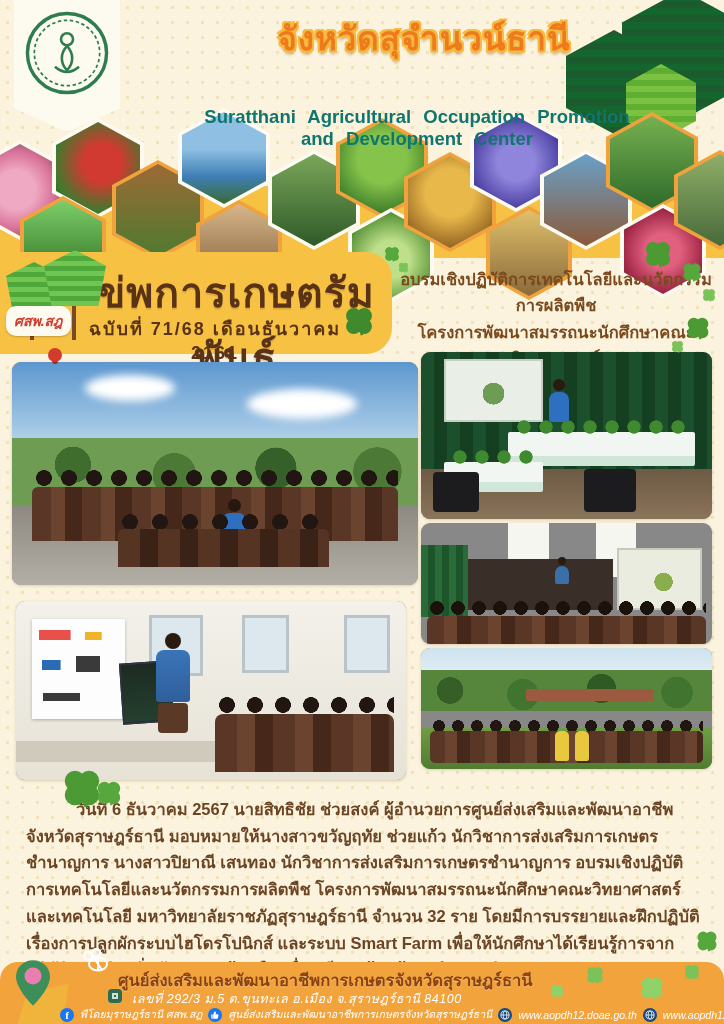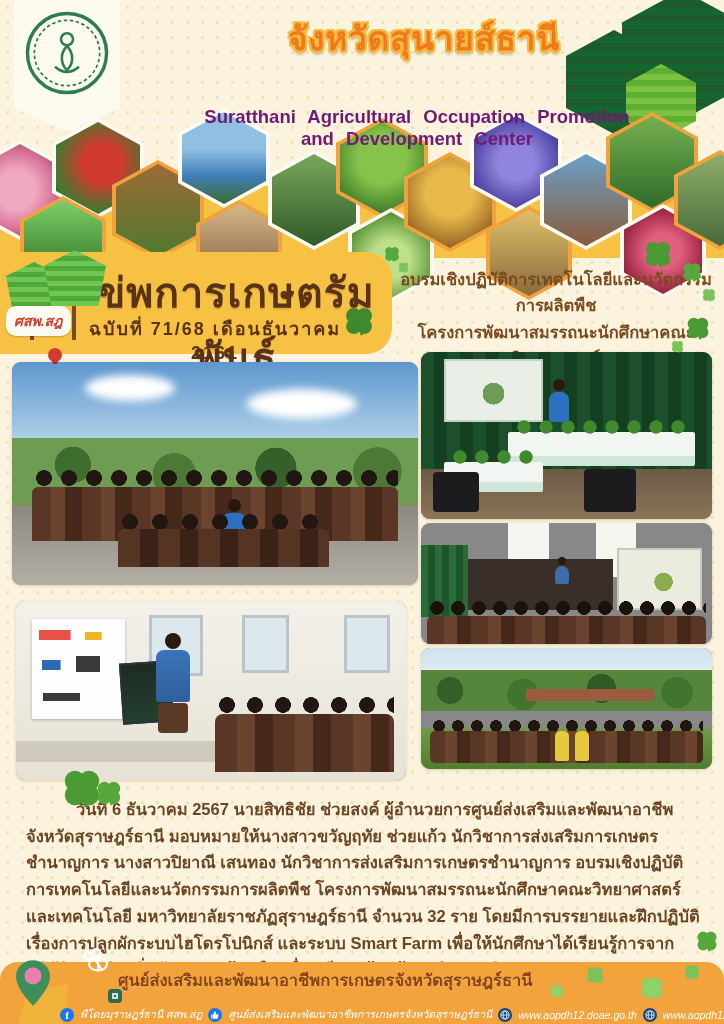--- a/index.html
+++ b/index.html
@@ -25,21 +25,21 @@
   .seal{ width:86px; height:86px; }
   .title-th{
     position:absolute; left:130px; right:6px; top:18px; text-align:center;
     font-weight:bold; font-size:33px; line-height:1.25; color:#ee7a1c;
     text-shadow:-2px -2px 0 #f6b93f, 2px -2px 0 #f6b93f, -2px 2px 0 #f6b93f,
                  2px 2px 0 #f6b93f, 0 4px 3px rgba(100,60,10,.35);
     letter-spacing:1px; z-index:6;
   }
   .title-en{
     position:absolute; left:150px; right:40px; top:106px; text-align:center;
-    font-size:18.5px; font-weight:bold; color:#701a75; line-height:1.2;
+    font-size:18.5px; font-weight:bold; color:#0f766e; line-height:1.2;
     word-spacing:7px; z-index:6;
   }
 
   
   .hextree{ position:absolute; clip-path:polygon(50% 0,100% 25%,100% 75%,50% 100%,0 75%,0 25%); }
   .hextree.dark{ background:repeating-linear-gradient(0deg,#1d5a2e 0 7px,#14652e 7px 14px); }
   .hextree.light{ background:repeating-linear-gradient(0deg,#7cc242 0 6px,#5fae32 6px 12px); }
 
   
   .hexband{ position:absolute; left:0; top:186px; width:724px; height:72px;
@@ -233,21 +233,21 @@
     <svg class="seal" viewBox="0 0 100 100">
       <circle cx="50" cy="50" r="46" fill="none" stroke="#2f7d4f" stroke-width="4"></circle>
       <circle cx="50" cy="50" r="38" fill="none" stroke="#2f7d4f" stroke-width="2" stroke-dasharray="4 3"></circle>
       <circle cx="50" cy="34" r="7" fill="none" stroke="#2f7d4f" stroke-width="3"></circle>
       <path d="M50 42 C42 50 42 62 50 70 C58 62 58 50 50 42 Z" fill="none" stroke="#2f7d4f" stroke-width="3"></path>
       <path d="M36 66 Q50 78 64 66" fill="none" stroke="#2f7d4f" stroke-width="3"></path>
     </svg>
   </div>
 
   <div class="title-th">
-    <div>จังหวัดสุนายส์ธานี</div>
+    <div>จังหวัดสุจำนวน์ธานี</div>
   </div>
   <div class="title-en">
     <div>Suratthani Agricultural Occupation Promotion</div>
     <div>and Development Center</div>
   </div>
 
   <div class="hexband"></div>
   <div>
     <div class="hex bw" style="left:-26px;top:140px;">
         <div class="inner" style="background:radial-gradient(circle at 45% 50%,#efa9c2 30%,#d76f96 60%,#27501f 100%);"></div>
@@ -433,20 +433,21 @@
       <circle cx="12" cy="11" r="6" fill="#e87fb0"></circle>
     </svg>
     <svg class="bee" width="34" height="26" viewBox="0 0 34 26">
       <ellipse cx="20" cy="16" rx="9" ry="6.5" fill="none" stroke="#fff" stroke-width="2"></ellipse>
       <path d="M16 10 L24 22 M20 9.5 L20 22.5" stroke="#fff" stroke-width="2"></path>
       <circle cx="10" cy="8" r="4" fill="none" stroke="#fff" stroke-width="2"></circle>
       <circle cx="18" cy="5" r="4" fill="none" stroke="#fff" stroke-width="2"></circle>
     </svg>
     <div class="footer-title">ศูนย์ส่งเสริมและพัฒนาอาชีพการเกษตรจังหวัดสุราษฎร์ธานี</div>
     <div class="addr-ico"></div>
+    <div class="footer-address">เลขที่ 292/3 ม.5 ต.ขุนทะเล อ.เมือง จ.สุราษฎร์ธานี 84100</div>
     <div class="social">
       <span class="s-ico fb">f</span>
       <span class="s-label">พืโดยมุราษฎร์ธานี ศสพ.สฎ</span>
       <span class="s-ico like">
         <svg width="10" height="10" viewBox="0 0 16 16">
             <path d="M2 7h2.2v7H2zM5 14h5.8c.9 0 1.6-.6 1.8-1.4l.9-4c.2-.9-.5-1.8-1.5-1.8H9l.5-2.6C9.7 3 9 2.2 8.1 2.2c-.5 0-.9.3-1.1.7L5 7z" fill="#fff"></path>
           </svg>
       </span>
       <span class="s-label">ศูนย์ส่งเสริมและพัฒนาอาชีพการเกษตรจังหวัดสุราษฎร์ธานี</span>
       <span class="s-ico web">

